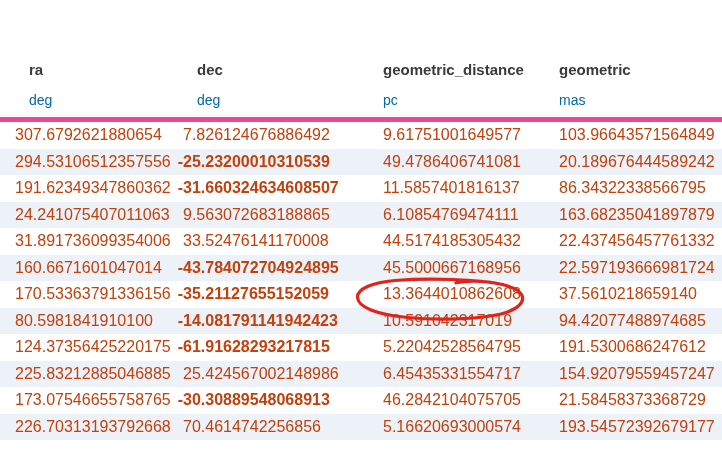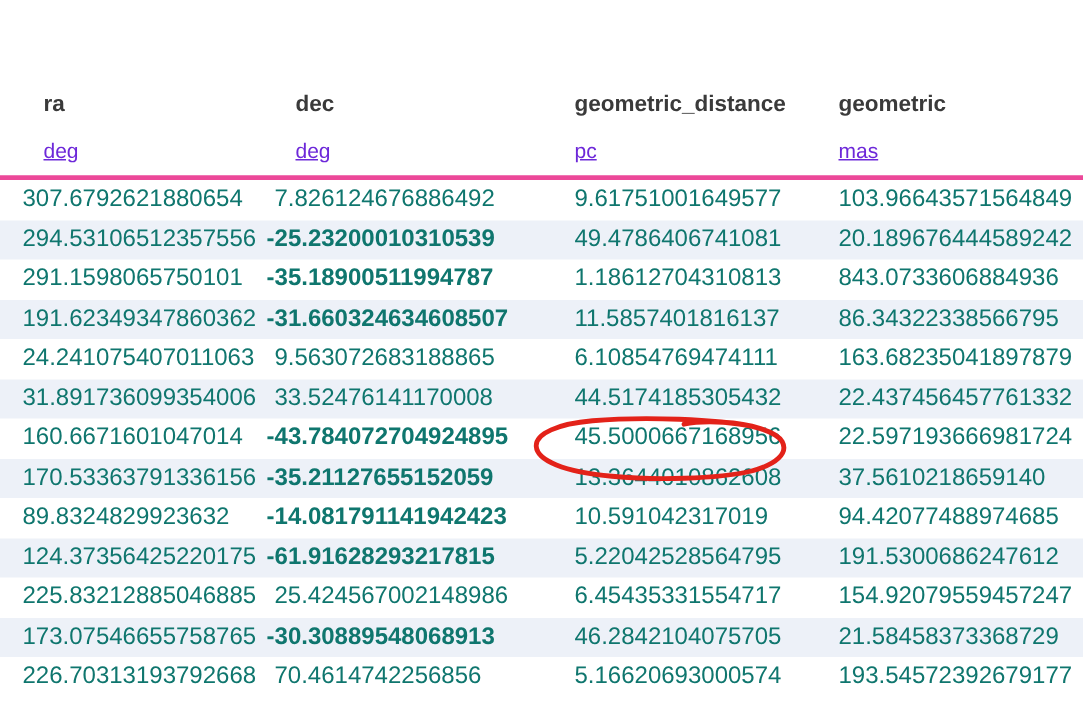--- a/index.html
+++ b/index.html
@@ -21,31 +21,30 @@
     text-align: left;
     font-weight: bold;
     font-size: 15px;
     color: #3a3a3a;
     line-height: 20px;
   }
   thead tr.names th { padding: 14px 0 0 29px; }
   thead tr.units th {
     font-weight: normal;
     font-size: 14px;
-    color: #6d28d9;
+    color: #0369a1;
     padding: 10px 0 7px 29px;
-    border-bottom: 3px solid #ec4899;
-    text-decoration: underline;
+    border-bottom: 5px solid #ec4899;
   }
   thead th.c1 { padding-left: 15px; }
   tbody td {
     height: 26.5px;
     padding: 0 0 0 29px;
     font-size: 16px;
-    color: #0f766e;
+    color: #c2410c;
     white-space: nowrap;
     vertical-align: middle;
   }
   tbody td:nth-child(1), tbody td:nth-child(2) { padding-left: 15px; }
   tbody td.neg { text-indent: -5.3px; font-weight: bold; }
   tbody tr:nth-child(even) { background: #edf1f8; }
   .annotation-svg {
     position: absolute;
     left: 0; top: 0;
     width: 722px; height: 472px;
@@ -85,26 +84,20 @@
           <td>9.61751001649577</td>
           <td>103.96643571564849</td>
         </tr>
         <tr>
           <td>294.53106512357556</td>
           <td class="neg">-25.23200010310539</td>
           <td>49.4786406741081</td>
           <td>20.189676444589242</td>
         </tr>
         <tr>
-          <td>291.1598065750101</td>
-          <td class="neg">-35.18900511994787</td>
-          <td>1.18612704310813</td>
-          <td>843.0733606884936</td>
-        </tr>
-        <tr>
           <td>191.62349347860362</td>
           <td class="neg">-31.660324634608507</td>
           <td>11.5857401816137</td>
           <td>86.34322338566795</td>
         </tr>
         <tr>
           <td>24.241075407011063</td>
           <td>9.563072683188865</td>
           <td>6.10854769474111</td>
           <td>163.68235041897879</td>
@@ -121,21 +114,21 @@
           <td>45.5000667168956</td>
           <td>22.597193666981724</td>
         </tr>
         <tr>
           <td>170.53363791336156</td>
           <td class="neg">-35.21127655152059</td>
           <td>13.3644010862608</td>
           <td>37.5610218659140</td>
         </tr>
         <tr>
-          <td>89.8324829923632</td>
+          <td>80.5981841910100</td>
           <td class="neg">-14.081791141942423</td>
           <td>10.591042317019</td>
           <td>94.42077488974685</td>
         </tr>
         <tr>
           <td>124.37356425220175</td>
           <td class="neg">-61.91628293217815</td>
           <td>5.22042528564795</td>
           <td>191.5300686247612</td>
         </tr>

